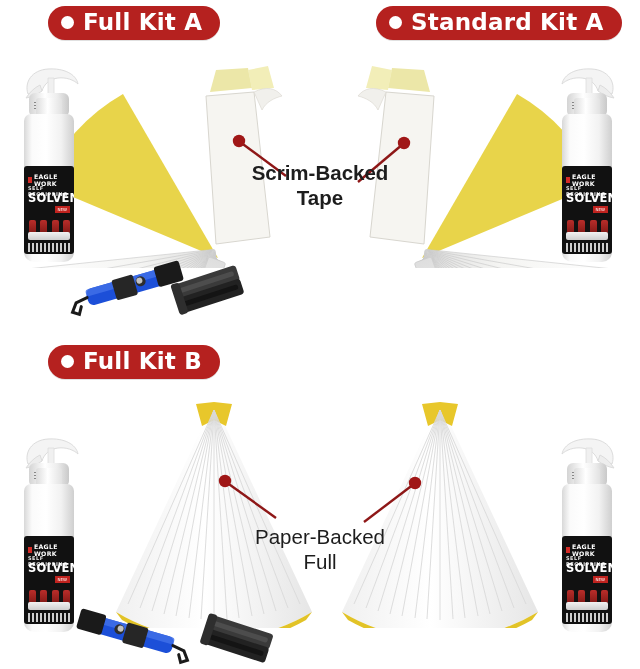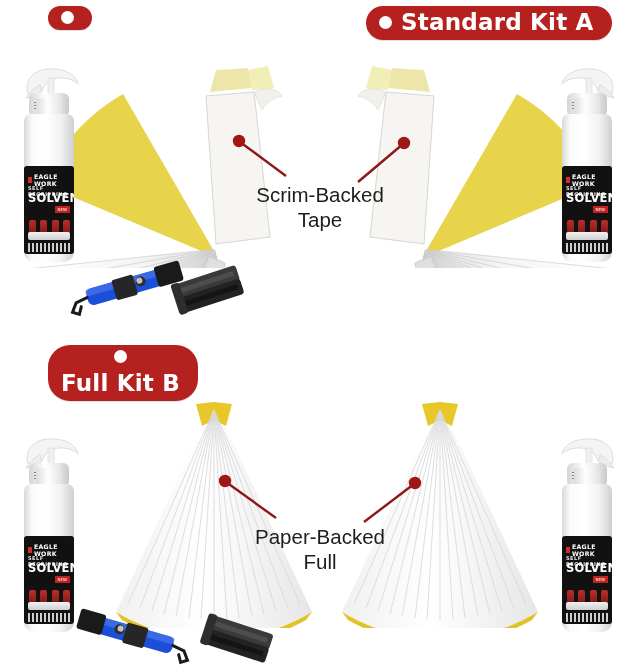--- a/index.html
+++ b/index.html
@@ -132,28 +132,29 @@
   
   .clamp{position:absolute;}
 </style>
 </head>
 <body>
 
 <div class="canvas">
 
   <div class="badge" style="left:48px;top:6px;">
     <span class="dot"></span>
-  </div>
-
-  <div class="badge" style="left:366px;top:6px;">
+    <span class="btxt">Full Kit A</span>
+  </div>
+
+  <div class="badge" style="left:376px;top:6px;">
     <span class="dot"></span>
     <span class="btxt">Standard Kit A</span>
   </div>
 
-  <div class="badge" style="left:48px;top:345px;flex-direction:column;">
+  <div class="badge" style="left:48px;top:345px;">
     <span class="dot"></span>
     <span class="btxt">Full Kit B</span>
   </div>
 
 
   <svg class="fan" style="left:0px;top:58px;" width="230" height="210" viewBox="0 0 230 210">
     <defs>
       <linearGradient id="stripA" x1="0" y1="0" x2="1" y2="0">
         <stop offset="0" stop-color="#ffffff"></stop>
           <stop offset=".6" stop-color="#f4f4f2"></stop>
@@ -295,21 +296,21 @@
     </g>
   </svg>
 
   <svg class="leader" style="left:218px;top:130px;" width="204" height="60" viewBox="0 0 204 60">
     <line x1="22" y1="12" x2="68" y2="46" stroke="#8e1717" stroke-width="2.4"></line>
     <circle cx="21" cy="11" r="6.2" fill="#a01717"></circle>
     <line x1="185" y1="14" x2="140" y2="52" stroke="#8e1717" stroke-width="2.4"></line>
     <circle cx="186" cy="13" r="6.2" fill="#a01717"></circle>
   </svg>
 
-  <div class="annot" style="left:212px;top:182px;width:216px;">Scrim-Backed
+  <div class="annot" style="left:212px;top:160px;width:216px;font-weight:bold;">Scrim-Backed
 Tape</div>
 
   <div class="bottle" style="left:16px;top:62px;width:70px;height:205px;">
     <svg class="bt-trigger" viewBox="0 0 66 38">
       <path d="M10 30 C6 18 14 6 30 5 C46 4 58 10 60 20 C56 16 48 13 40 14 C32 15 26 20 24 27 Z" fill="#f4f4f4" stroke="#dcdcdc" stroke-width="1"></path>
       <path d="M24 27 C20 30 14 33 8 34 C12 28 16 24 22 21 Z" fill="#ededed" stroke="#dcdcdc" stroke-width="1"></path>
       <path d="M30 14 L36 14 L36 30 L30 30 Z" fill="#f0f0f0" stroke="#dddddd" stroke-width=".8"></path>
     </svg>
     <div class="bt-collar"></div>
     <div class="bt-neck"></div>

